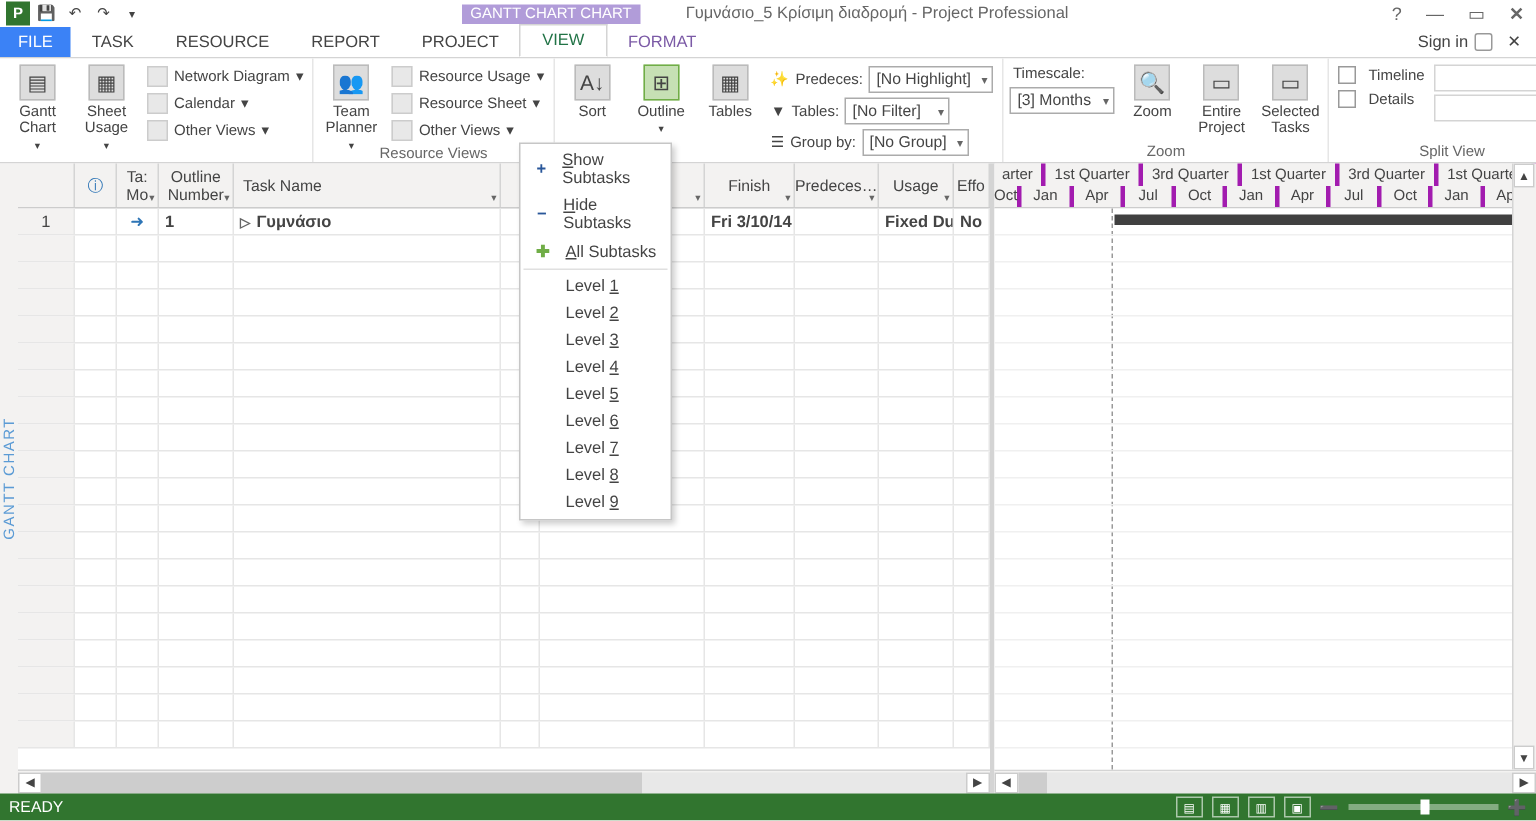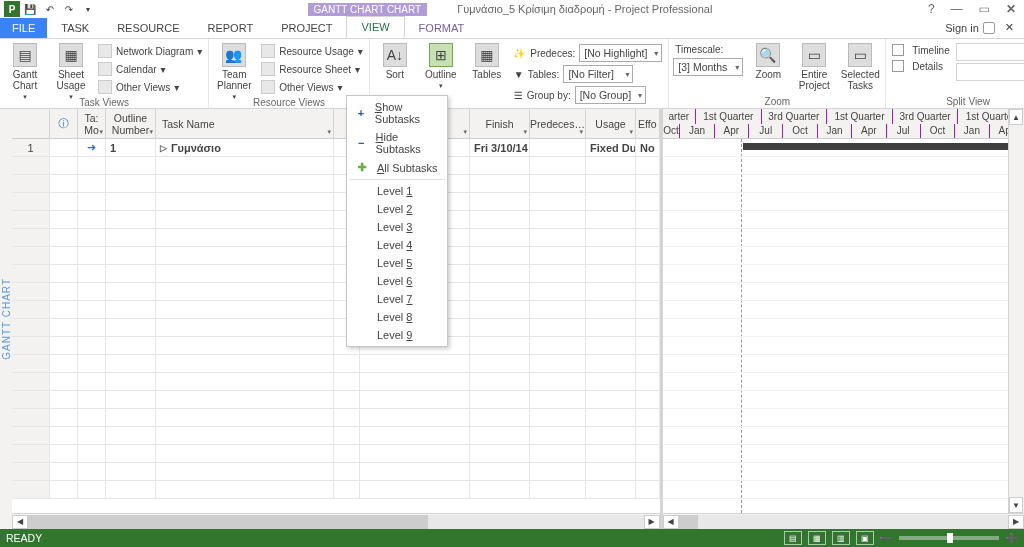--- a/index.html
+++ b/index.html
@@ -49,21 +49,21 @@
 .colhdrs { display:flex; height:30px; background:#f3f2f1; border-bottom:1px solid #ccc; }
 .ch { border-right:1px solid #d4d4d4; display:flex; align-items:center; justify-content:center; font-size:10.5px; color:#444; position:relative; padding:0 2px; text-align:center; }
 .ch .dd { position:absolute; right:2px; bottom:2px; font-size:7px; color:#666; }
 
 .row { display:flex; height:18px; border-bottom:1px solid #e6e6e6; }
 .row .cell { border-right:1px solid #e6e6e6; font-size:11px; display:flex; align-items:center; padding:0 4px; overflow:hidden; white-space:nowrap; }
 .rownum { width:38px; background:#f3f2f1; border-right:1px solid #ccc; text-align:center; justify-content:center; color:#444;}
 
 .gantt-hdrs { height:30px; background:#f3f2f1; border-bottom:1px solid #ccc; display:flex; flex-direction:column; }
 .gq { flex:1; display:flex; }
-.gq div { flex:1; border-right:1px solid #a21caf; font-size:10px; display:flex; align-items:center; justify-content:center; }
+.gq div { flex:1; border-right:3px solid #a21caf; font-size:10px; display:flex; align-items:center; justify-content:center; }
 .gantt-body { flex:1; position:relative; background:#fff; }
 .today-line { position:absolute; top:0; bottom:0; border-left:1px dashed #999; }
 
 .gantt-bar { position:absolute; height:10px; background:#2e6ca4; top:4px; }
 
 
 .dropdown { position:absolute; top:95px; left:346px; width:102px; background:#fff; border:1px solid #c6c6c6; box-shadow:2px 2px 4px rgba(0,0,0,.2); z-index:50; padding:2px; }
 .dropdown .ditem { display:flex; align-items:center; gap:8px; padding:3px 6px; font-size:11px; cursor:pointer; }
 .dropdown .dicon { width:14px; display:flex; justify-content:center; color:#2a579a; font-weight:bold; }
 .dropdown hr { border:none; border-top:1px solid #e0e0e0; margin:2px 0; }
@@ -136,21 +136,20 @@
         <div class="ic">▦</div>
         <span>Sheet Usage</span>
         <span style="font-size:7px;">▾</span>
       </div>
       <div class="minirows">
         <div class="minibtn"><span class="mi"></span><span>Network Diagram</span> ▾</div>
         <div class="minibtn"><span class="mi"></span><span>Calendar</span> ▾</div>
         <div class="minibtn"><span class="mi"></span><span>Other Views</span> ▾</div>
       </div>
     </div>
-    <div class="group-label">Task Views</div>
   </div>
 
   <div class="group">
     <div class="group-body">
       <div class="bigbtn">
         <div class="ic">👥</div>
         <span>Team Planner</span>
         <span style="font-size:7px;">▾</span>
       </div>
       <div class="minirows">

